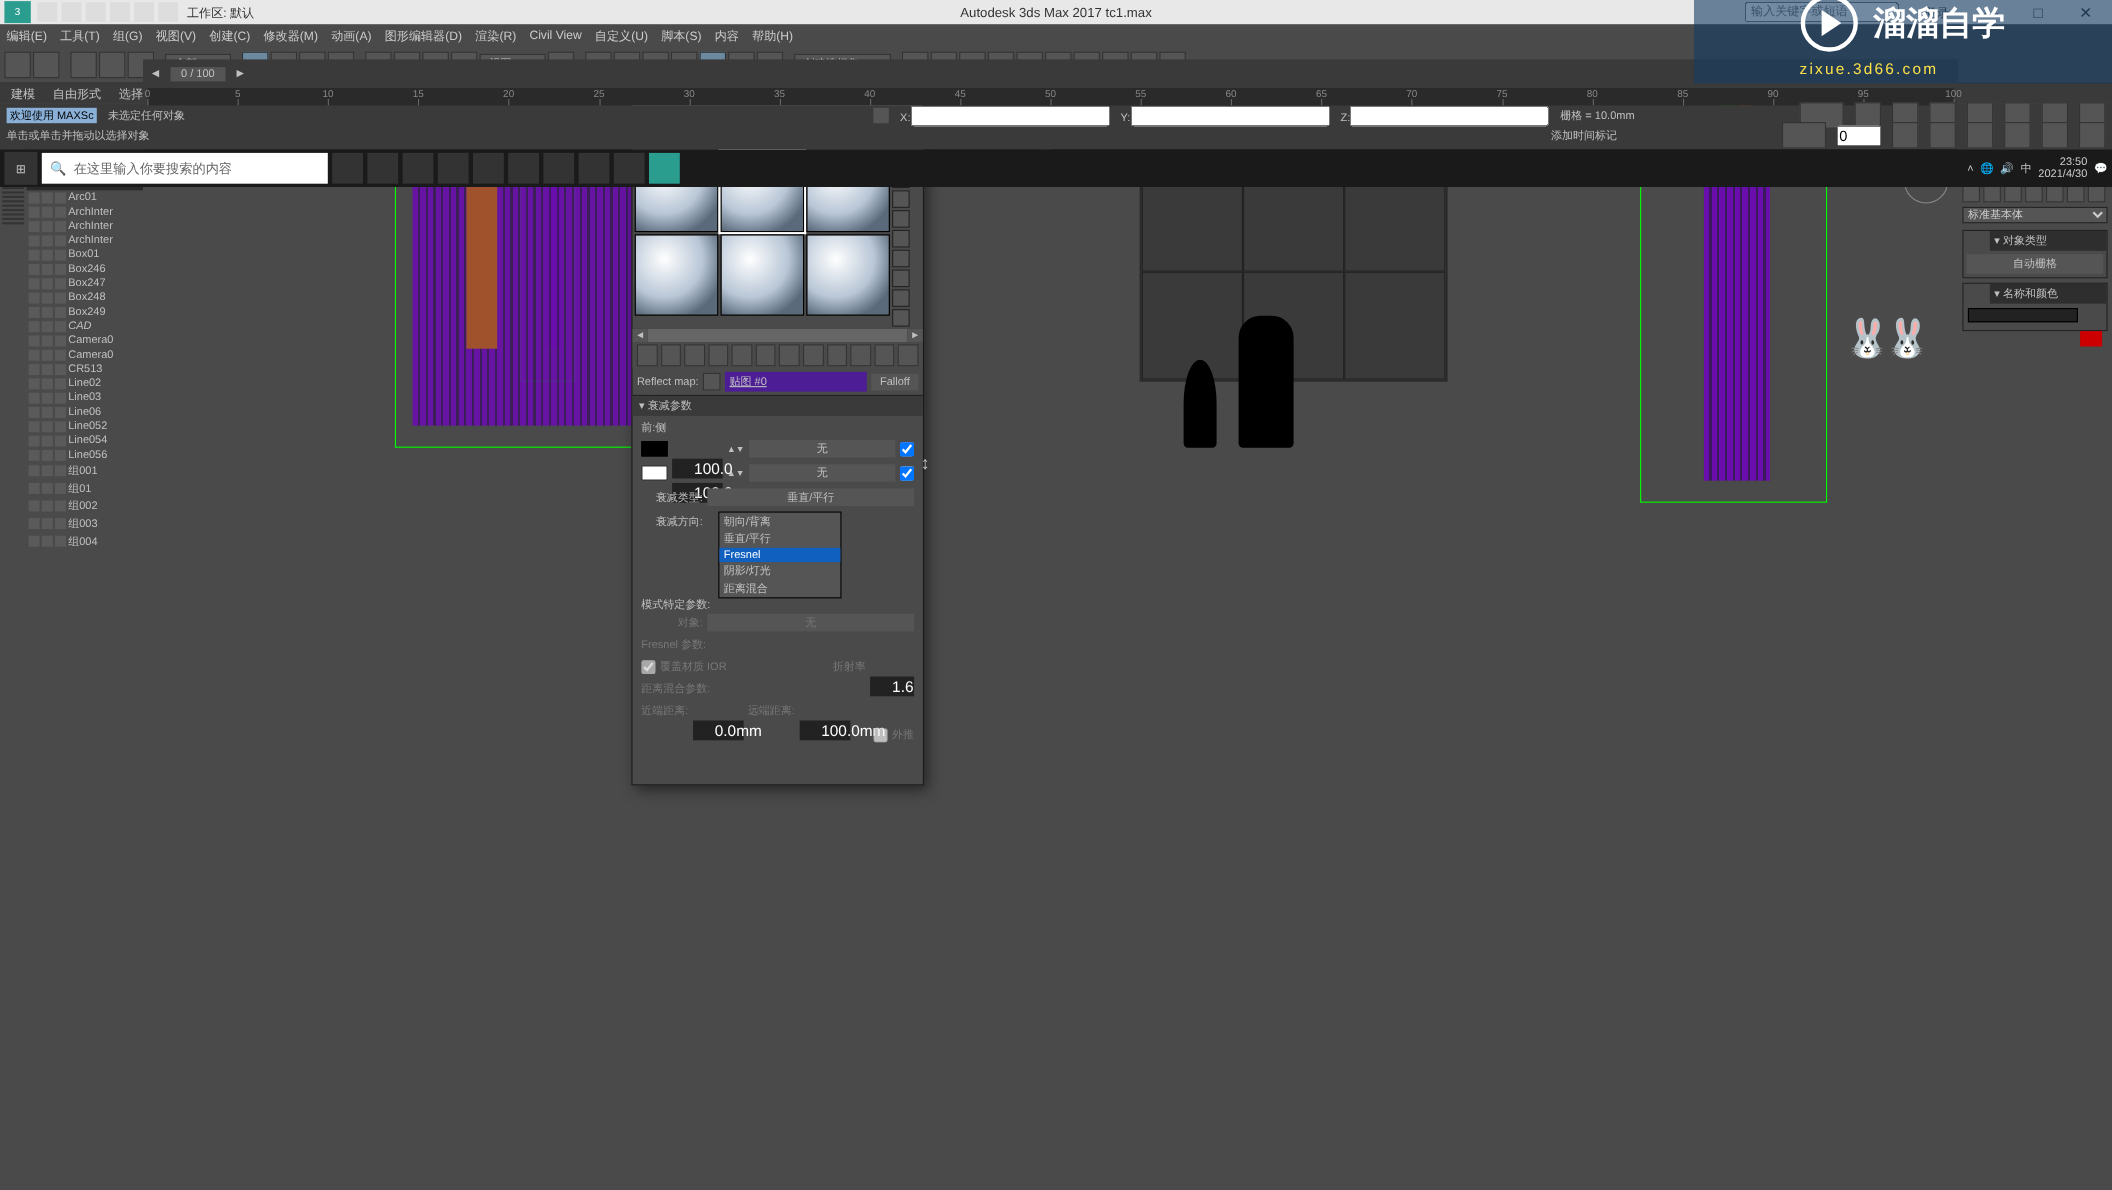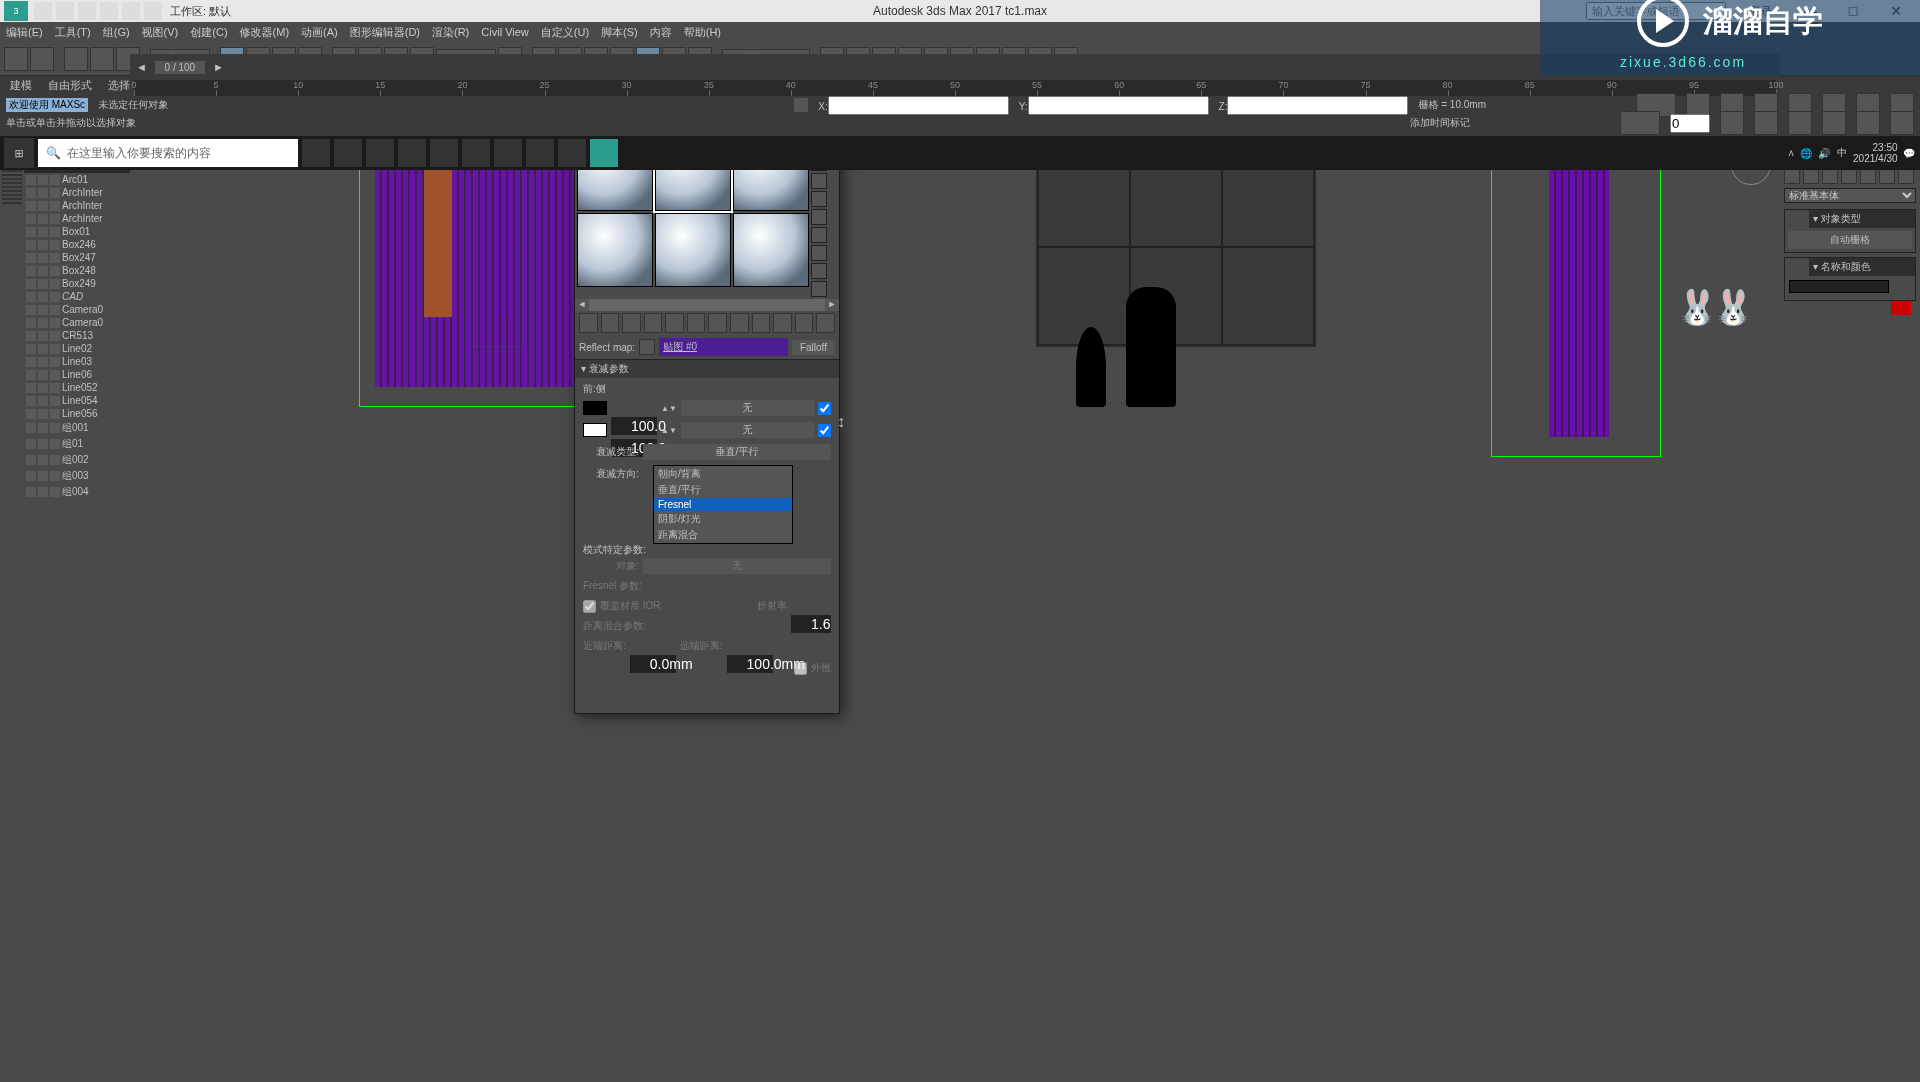--- a/index.html
+++ b/index.html
@@ -91,40 +91,40 @@
 .me-namebar .btn { background: #555; padding: 2px 8px; font-size: 10px; }
 .me-rollout { border-top: 1px solid #222; }
 .me-rollout-title { background: #3a3a3a; padding: 2px 6px; font-size: 10px; }
 .me-body { padding: 4px 8px; font-size: 10px; }
 .me-row { display: flex; align-items: center; gap: 4px; margin-bottom: 4px; height:18px; position:relative; }
 .me-row .lbl { width: 56px; text-align: right; }
 .me-row .swatch { width: 24px; height: 14px; border: 1px solid #000; }
 .me-row .spin { width: 46px; background: #222; padding: 1px 20px; font-size: 14px; color:#fff;margin-top:36px; }
 .me-row .mapbtn { flex: 1; background: #555; text-align: center; font-size: 10px; padding: 1px 0; }
 .me-dd { flex: 1; background: #555; padding: 1px 4px; font-size: 10px; text-align: center; position:relative; }
-.dropdown-list { position: absolute; left:70px; top:0; width: 140px; background: #555; border: 1px solid #000; z-index: 10; }
+.dropdown-list { position: absolute; left:70px; top:0; width: 112px; background: #555; border: 1px solid #000; z-index: 10; }
 .dropdown-list .opt { padding: 1px 4px; font-size: 10px; }
 .dropdown-list .opt.sel { background: #1060c0; color: #fff; }
 .greyed { color: #777; }
 .me-curve { height: 80px; margin: 4px 8px; background: #fff; border: 1px solid #000; position: relative; }
 .me-curve .diag { position: absolute; inset: 0; background: linear-gradient(to top right, transparent 49%, #000 49%, #000 51%, transparent 51%); }
 .curve-toolbar { display: flex; gap: 4px; padding: 2px 6px; align-items: center; }
 .curve-toolbar .ctbtn { width: 18px; height: 18px; background: #555; border: 1px solid #222; }
 
 .timeslider { position: absolute; left: 130px; right: 140px; bottom: 34px; height: 26px; background: #3a3a3a; display: flex; align-items: center; }
 .timetrack { flex: 1; height: 16px; background: #2a2a2a; position: relative; margin: 0 4px; }
 .tick { position: absolute; bottom: 0; width: 1px; height: 6px; background: #666; }
 .ticklabel { position: absolute; bottom: 6px; font-size: 9px; color: #888; transform: translateX(-50%); }
 .timebtn { width: 50px; background:#555; text-align:center; font-size:10px; padding:1px 0; margin:0 2px; }
 
 .watermark { position: absolute; right: 0; bottom: 60px; width: 380px; height: 110px; background: rgba(20,60,100,0.6); display: flex; align-items: center; justify-content: center; gap: 14px; pointer-events: none; }
 .watermark .play { width: 52px; height: 52px; border: 4px solid #fff; border-radius: 50%; display: flex; align-items: center; justify-content: center; }
 .watermark .tri { width: 0; height: 0; border-left: 18px solid #fff; border-top: 12px solid transparent; border-bottom: 12px solid transparent; margin-left: 4px; }
 .watermark .txt { color: #fff; font-size: 30px; font-weight: bold; }
-.watermark .sub { position:absolute; bottom:6px; left:80px; color:#5eead4; font-size:14px; letter-spacing:2px; }
+.watermark .sub { position:absolute; bottom:6px; left:96px; color:#fde047; font-size:14px; letter-spacing:2px; }
 body > :not(.taskbar) { z-index: 1; position: relative; }
 
 .win-taskbar { position: absolute; left: 0; right: 0; bottom: 0; height: 34px; background: #1a1a1a; display: flex; align-items: center; gap: 4px; padding: 0 4px; }
 .win-start { width: 30px; height: 30px; background: #333; display: flex; align-items: center; justify-content: center; }
 .win-search { flex: 0 0 260px; height: 28px; background: #fff; color: #666; display: flex; align-items: center; padding: 0 8px; font-size: 12px; }
 .win-tray { margin-left: auto; display: flex; align-items: center; gap: 6px; color: #ccc; font-size: 10px; }
 .tray-time { text-align: right; line-height: 1.1; }
 .task-icon { width: 28px; height: 28px; background: #333; }
 
 .app-wrapper { position: absolute; left:0; top:0; right:0; bottom:34px; background:#4a4a4a; }

